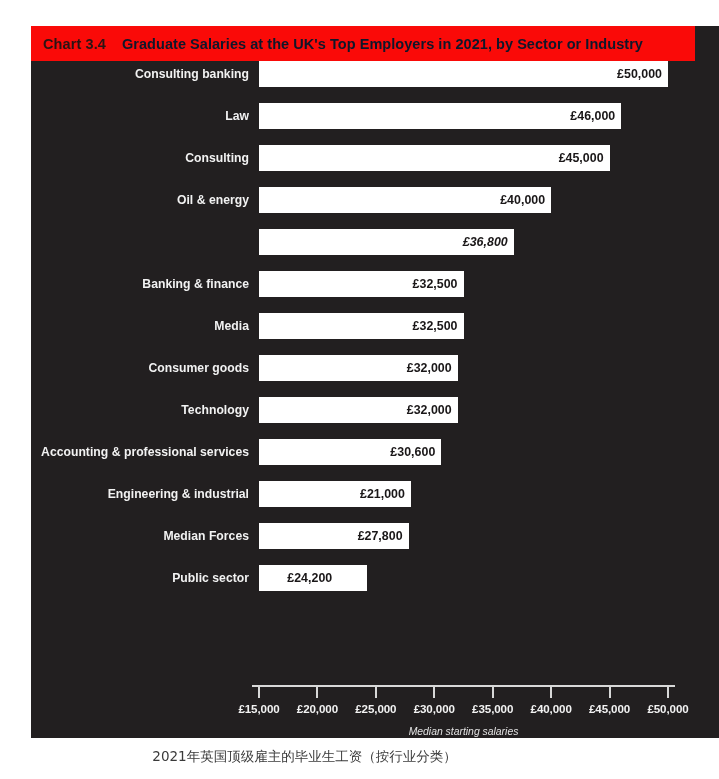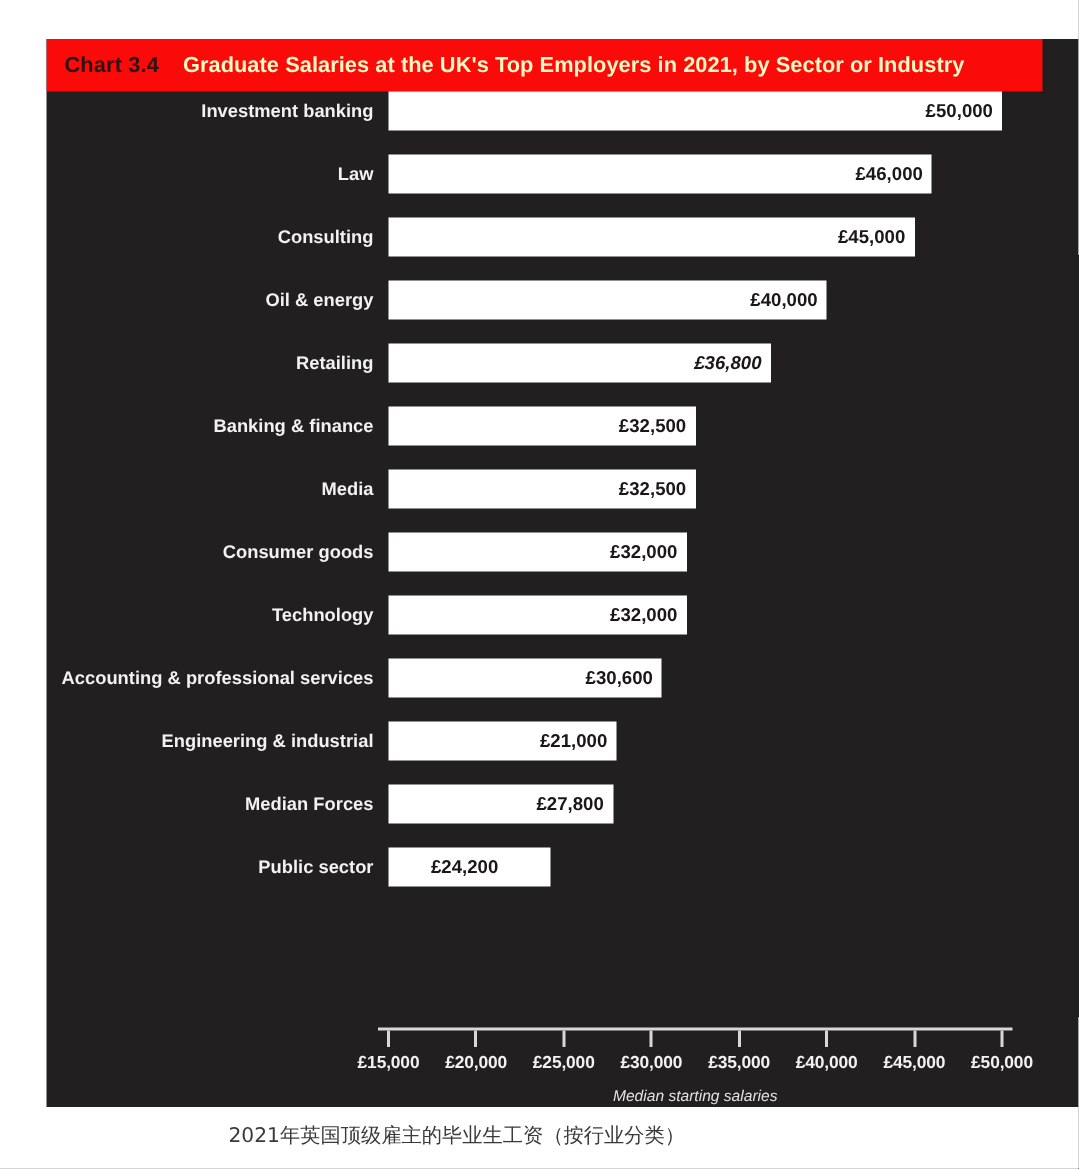--- a/index.html
+++ b/index.html
@@ -49,21 +49,21 @@
   .chart-number {
     font-size: 14.5px;
     font-weight: bold;
     color: #2b1414;
     letter-spacing: 0.1px;
     white-space: nowrap;
   }
   .chart-title {
     font-size: 14.5px;
     font-weight: bold;
-    color: #fef9c3;
+    color: #0f172a;
     margin-left: 16px;
     letter-spacing: 0.05px;
     white-space: nowrap;
   }
 
   
   .plot {
     position: absolute;
     left: 0;
     top: 35px;
@@ -184,21 +184,21 @@
 
     <div class="header-band">
       <span class="chart-number">Chart 3.4</span>
       <span class="chart-title">Graduate Salaries at the UK's Top Employers in 2021, by Sector or Industry</span>
     </div>
 
     <div class="plot">
 
       <div class="rows" id="rows">
           <div class="row">
-            <div class="cat-label">Investment banking</div>
+            <div class="cat-label">Consulting banking</div>
             <div class="bar" style="width: 409px;">
               <span class="bar-value">£50,000</span>
             </div>
           </div>
           <div class="row">
             <div class="cat-label">Law</div>
             <div class="bar" style="width: 362.257px;">
               <span class="bar-value">£46,000</span>
             </div>
           </div>
@@ -208,21 +208,20 @@
               <span class="bar-value">£45,000</span>
             </div>
           </div>
           <div class="row">
             <div class="cat-label">Oil &amp; energy</div>
             <div class="bar" style="width: 292.143px;">
               <span class="bar-value">£40,000</span>
             </div>
           </div>
           <div class="row">
-            <div class="cat-label">Retailing</div>
             <div class="bar" style="width: 254.749px; font-style: italic;">
               <span class="bar-value">£36,800</span>
             </div>
           </div>
           <div class="row">
             <div class="cat-label">Banking &amp; finance</div>
             <div class="bar" style="width: 204.5px;">
               <span class="bar-value">£32,500</span>
             </div>
           </div>

